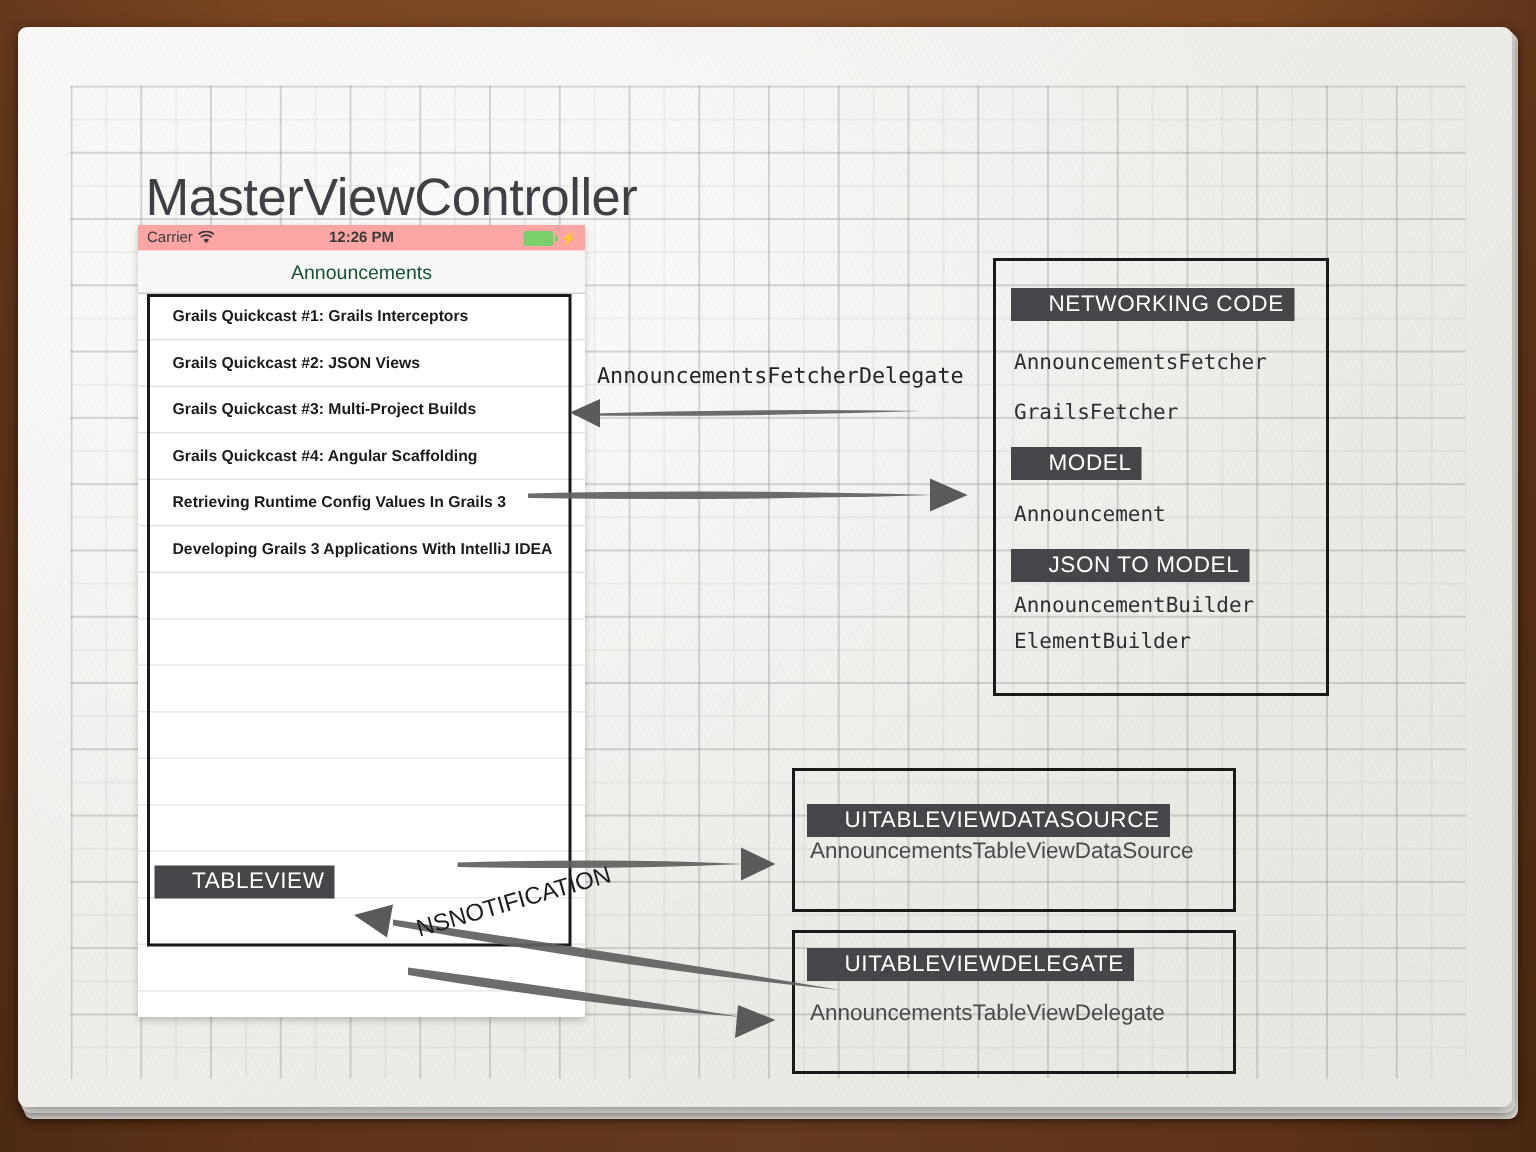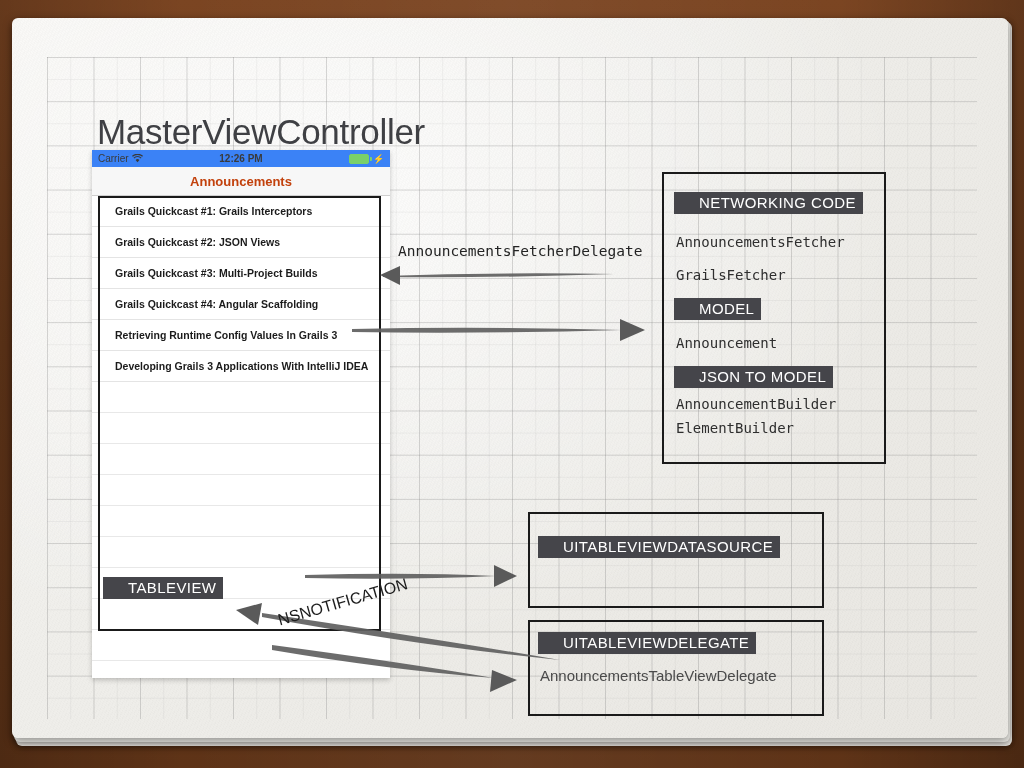--- a/index.html
+++ b/index.html
@@ -63,33 +63,33 @@
     font-family: "Liberation Sans", sans-serif;
   }
 
   
   #phone {
     position:absolute; left:92px; top:150px; width:298px; height:528px;
     background:#ffffff;
     box-shadow: 0 2px 5px rgba(0,0,0,0.22);
   }
   #statusbar {
-    position:relative; height:17px; background:#3b82f6;
+    position:relative; height:17px; background:#fca5a5;
     display:flex; align-items:center; font-size:10px; color:#3a3a3a;padding-left:14px;
   }
   #statusbar .carrier { position:absolute; left:6px; display:flex; align-items:center; gap:3px; }
   #statusbar .clock { position:absolute; left:0; right:0; text-align:center; font-weight:bold; font-size:10px; }
   #statusbar .battery { position:absolute; right:5px; display:flex; align-items:center; gap:1px; }
   .bat-body { width:18px; height:8px; border:1px solid #7ad06a; border-radius:2px; background:#7ad06a; }
   .bat-tip { width:2px; height:4px; background:#7ad06a; border-radius:0 1px 1px 0; }
   .bolt { font-size:9px; color:#222; margin-left:1px; }
   #navbar {
     height:28px; background:#f7f7f7; display:flex; align-items:center; justify-content:center;
     border-bottom:1px solid #cfcfcf;
-    font-size:13px; font-weight:bold; color:#c2410c;
+    font-size:13px; font-weight:normal; color:#14532d;
   }
   #tablelist { position:relative; background:#fff; }
   .cell {
     height:31px; display:flex; align-items:center; padding-left:23px;
     font-size:10.5px; font-weight:bold; color:#1b1b1b;
     border-bottom:1px solid #e4e4e4;
     box-sizing:border-box;
   }
   .cell.empty { border-bottom:1px solid #e8e8e8; }
 
@@ -222,20 +222,21 @@
       <span class="chip">JSON TO MODEL</span>
     </div>
     <div class="box-line mono" style="left:12px; top:222px;">AnnouncementBuilder</div>
     <div class="box-line mono" style="left:12px; top:246px;">ElementBuilder</div>
   </div>
 
   <div class="box" id="box-datasource">
     <div class="box-line" style="left:8px; top:22px;">
       <span class="chip">UITABLEVIEWDATASOURCE</span>
     </div>
+    <div class="box-line sans-item" style="left:10px; top:45px;">AnnouncementsTableViewDataSource</div>
   </div>
 
   <div class="box" id="box-delegate">
     <div class="box-line" style="left:8px; top:10px;">
       <span class="chip">UITABLEVIEWDELEGATE</span>
     </div>
     <div class="box-line sans-item" style="left:10px; top:45px;">AnnouncementsTableViewDelegate</div>
   </div>
 
   <svg id="arrows">

